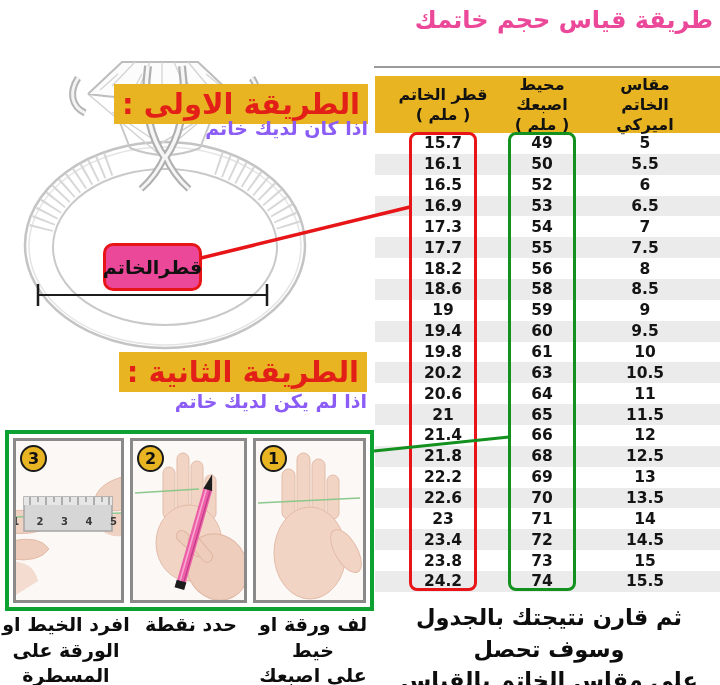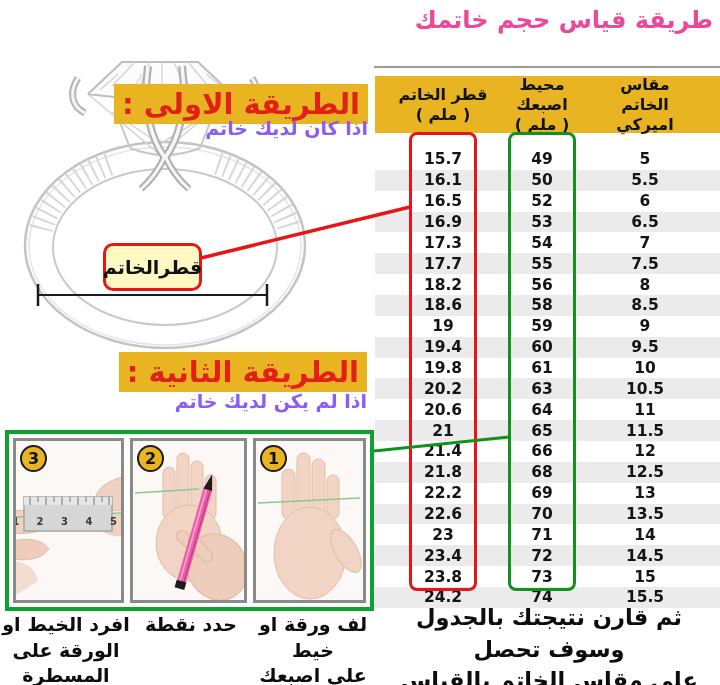--- a/index.html
+++ b/index.html
@@ -21,21 +21,21 @@
   #size-table { left:375px; top:76px; width:345px; }
   #table-header { position:relative; height:57px; background:#E8B422; }
   .hcell {
     position:absolute; top:50%; transform:translateY(-50%);
     text-align:center; font-weight:bold; font-size:16px; line-height:1.25;
     direction:rtl; color:#121212;
   }
   .hc0 { left:18px;  width:100px; }
   .hc1 { left:117px; width:100px; }
   .hc2 { left:220px; width:100px; }
-  #table-rows { position:relative;margin-top:16px; }
+  #table-rows { position:relative; }
   .trow { position:relative; height:20.86px; }
   .trow:nth-child(even) { background:#EBEBEB; }
   .tcell {
     position:absolute; top:50%; transform:translateY(-50%);
     text-align:center; font-weight:bold; font-size:15.5px; color:#141414;
   }
   .c0 { left:18px;  width:100px; }
   .c1 { left:117px; width:100px; }
   .c2 { left:220px; width:100px; }
   #diameter-column-box {
@@ -57,21 +57,21 @@
   }
   #method1-title { right:352px; top:84px; }
   #method1-sub   { right:352px; top:117px; }
   #method2-title { right:353px; top:352px; }
   #method2-sub   { right:353px; top:390px; }
 
   
   #ring-svg { left:0; top:40px; }
   #diameter-label {
     left:103px; top:243px; width:99px; height:48px;
-    border:3px solid #E81518; border-radius:10px; background:#fef9c3;
+    border:3px solid #E81518; border-radius:10px; background:#ec4899;
     display:flex; align-items:center; justify-content:center;
     font-size:19px; font-weight:bold; direction:rtl; z-index:6;
   }
 
   
   #steps-panel {
     left:5px; top:430px; width:369px; height:181px;
     border:4px solid #0CA131; background:#ffffff; z-index:2;
   }
   .photo {

